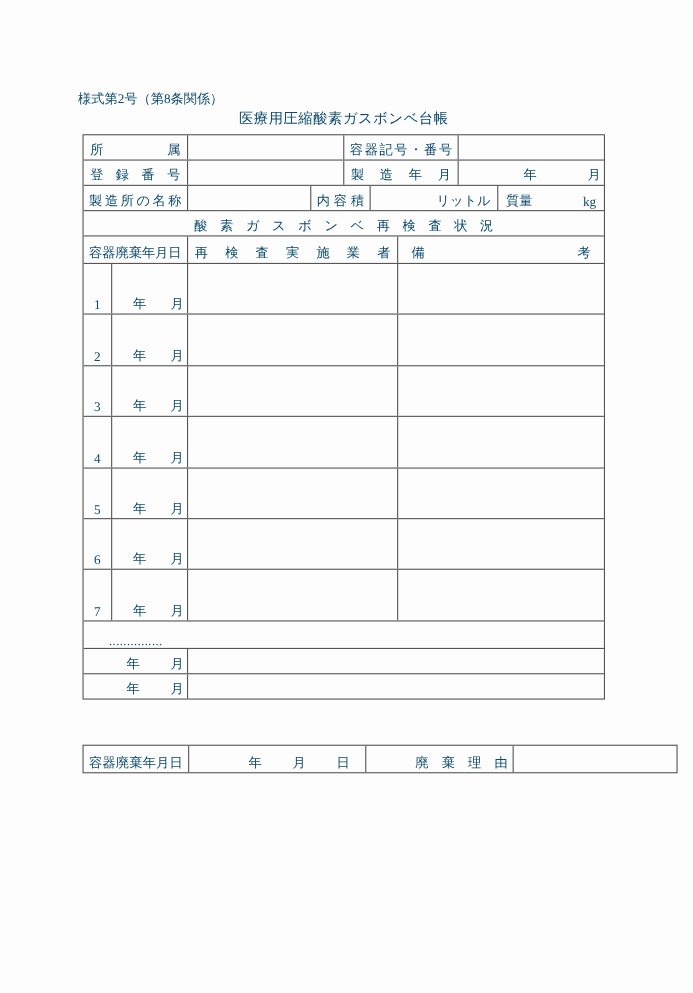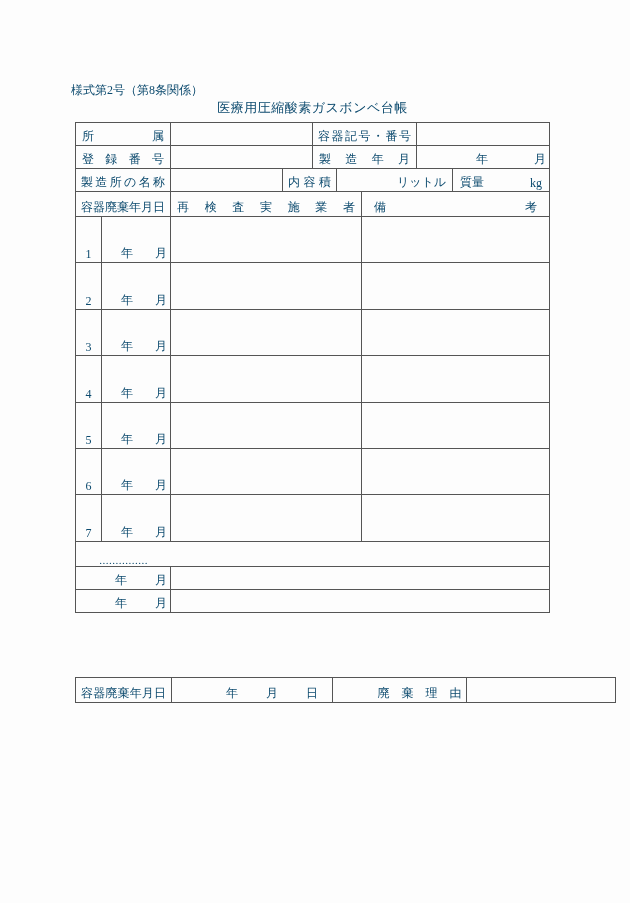--- a/index.html
+++ b/index.html
@@ -91,20 +91,25 @@
       <div class="cell rend unit-r" style="width:116px">
           <span>リットル</span>
         </div>
       <div class="cell between" style="width:96px">
         <span>質量</span>
         <span>kg</span>
       </div>
     </div>
 
 
+    <div class="row h23">
+      <div class="cell center" style="width:473px">
+          <span class="spread11">酸素ガスボンベ再検査状況</span>
+        </div>
+    </div>
 
     <div class="row h25">
       <div class="cell" style="width:95px">
           <span class="jtext pad5">容器廃棄年月日</span>
         </div>
       <div class="cell" style="width:191px">
           <span class="jtext">再検査実施業者</span>
         </div>
       <div class="cell" style="width:187px">
           <span class="jtext pad12">備考</span>

